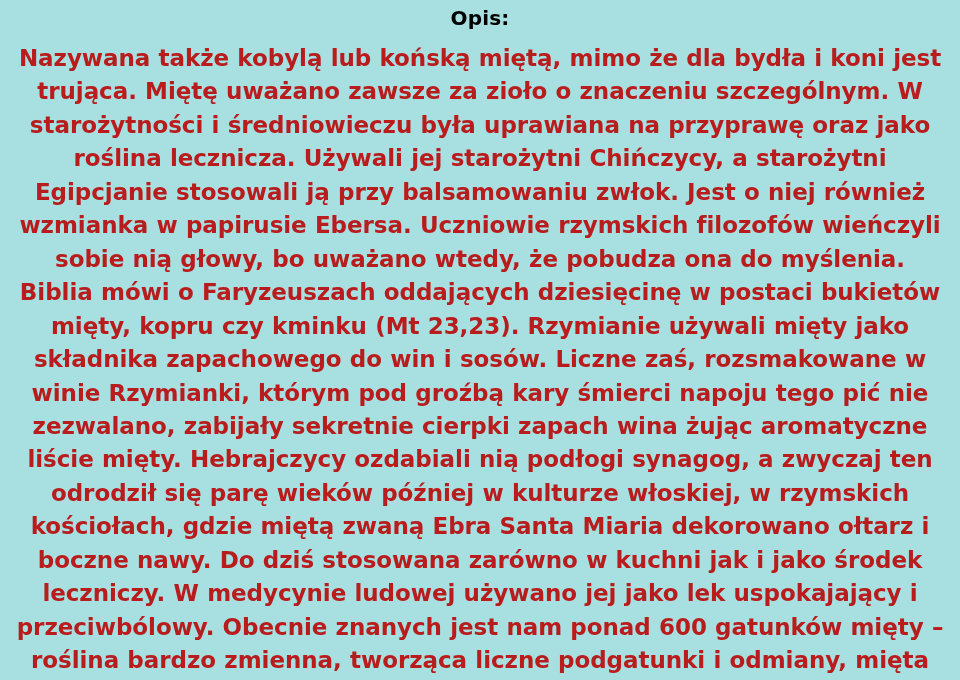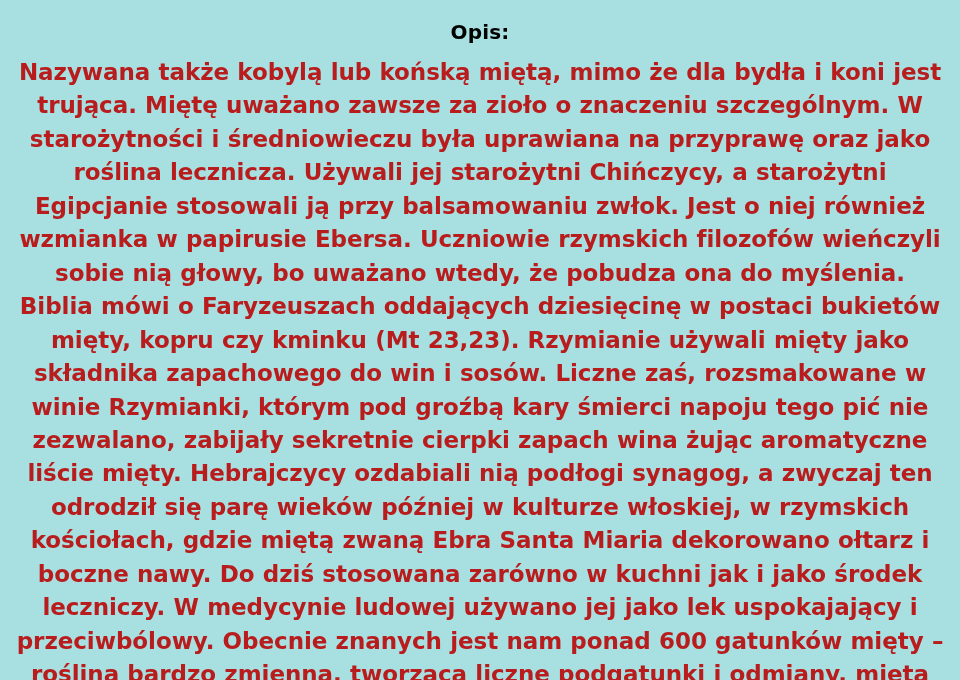--- a/index.html
+++ b/index.html
@@ -11,21 +11,21 @@
     height: 680px;
     background: #a8dfe0;
     font-family: "DejaVu Sans", sans-serif;
     overflow: hidden;
   }
   .page {
     width: 960px;
     height: 680px;
     background: #a8dfe0;
     box-sizing: border-box;
-    padding: 20px 14px 4px 14px;
+    padding: 6px 14px 4px 14px;
     display: flex;
     flex-direction: column;
     align-items: center;
   }
   .heading {
     font-size: 20px;
     font-weight: bold;
     color: #000;
     text-align: center;
     line-height: 1.25;

